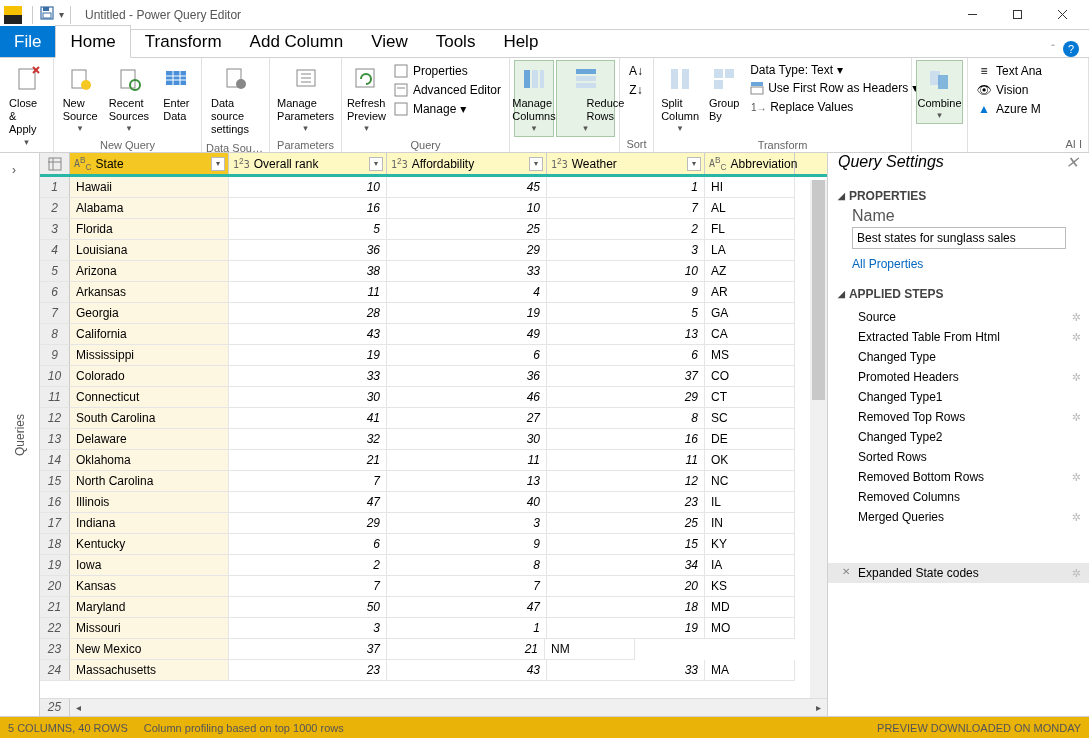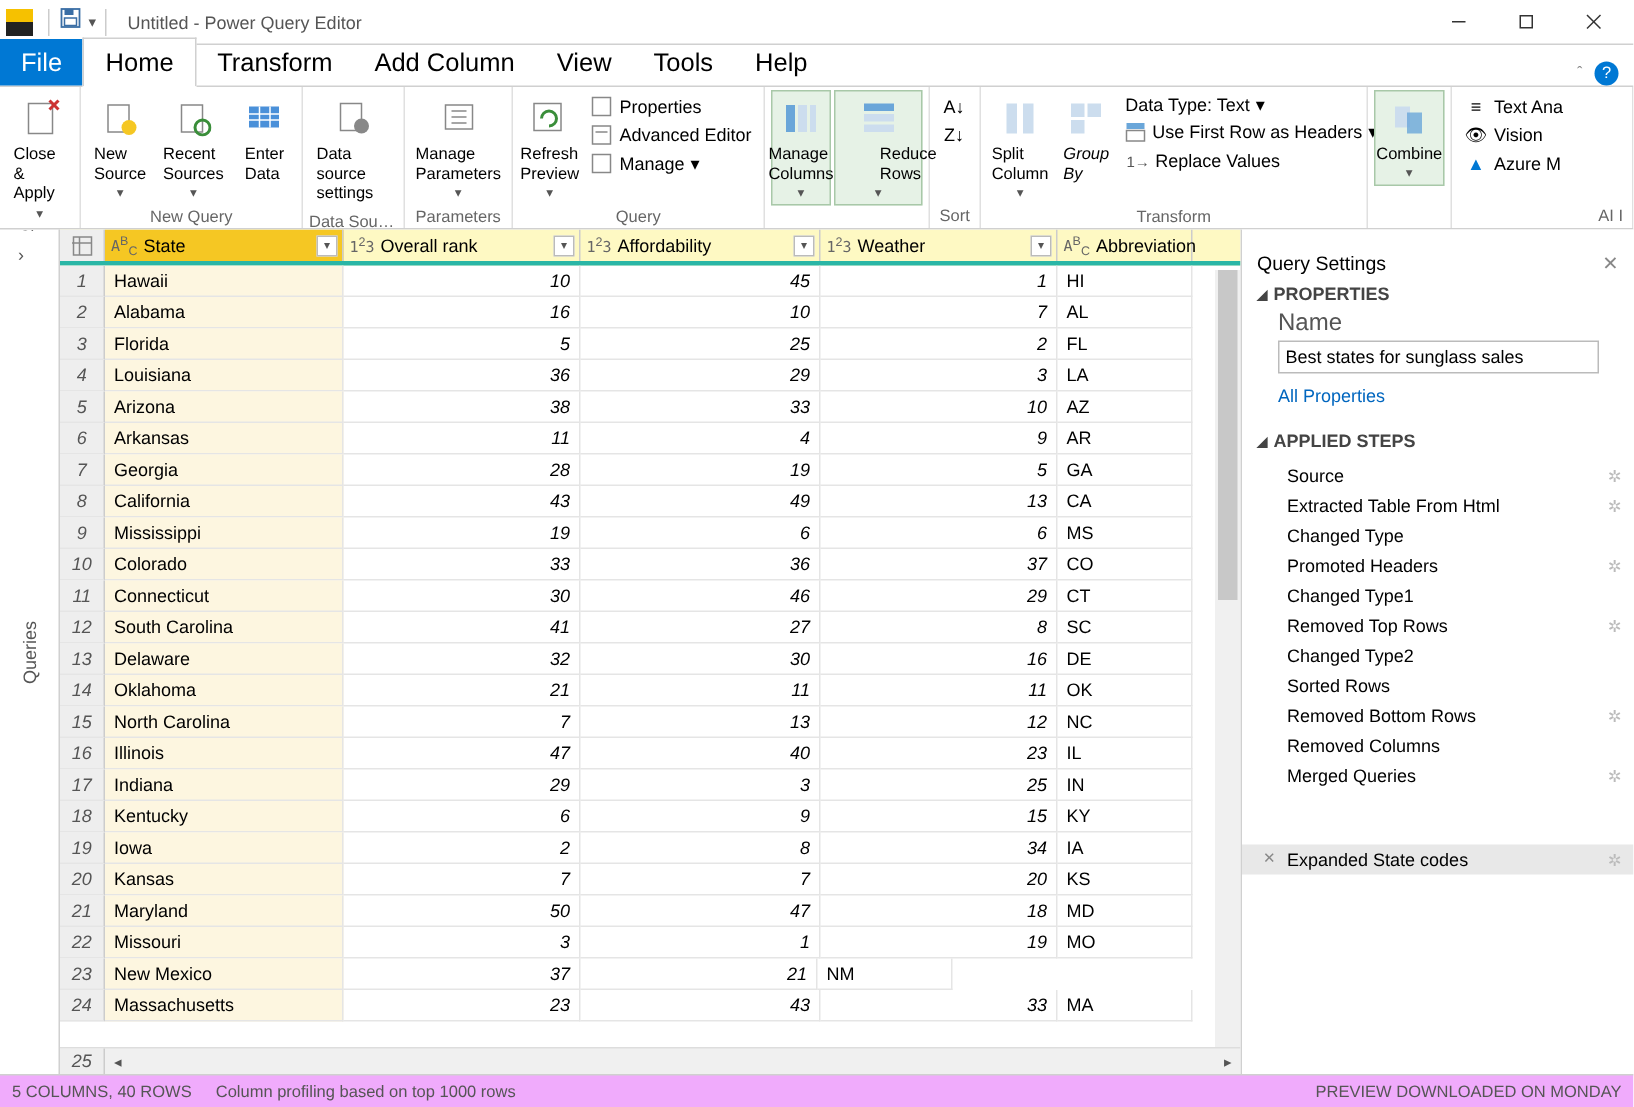--- a/index.html
+++ b/index.html
@@ -67,35 +67,35 @@
 .col-abbr { width: 90px; }
 .gridscroll-v { position: absolute; right: 0; top: 27px; bottom: 18px; width: 17px; background: #f0f0f0; }
 .gridscroll-v .thumb { position: absolute; top: 0; left: 2px; right: 2px; height: 220px; background: #c8c8c8; }
 .gridscroll-h { height: 18px; display: flex; background: #f0f0f0; border-top: 1px solid #ddd; align-items:center; }
 .gridscroll-h .gnum { height: 18px; }
 .gridscroll-h .track { flex:1; position:relative; }
 .gridscroll-h .arrow { width:17px; text-align:center; font-size:10px; color:#555; }
 
 
 .settings { width: 262px; border-left: 1px solid #d0d0d0; display: flex; flex-direction: column; background:#fff; }
-.settings .header { height: 30px; display: flex; align-items: flex-end; justify-content: space-between; padding: 0 10px; font-size: 13px; border-bottom: 0; }
+.settings .header { height: 30px; display: flex; align-items: flex-start; justify-content: space-between; padding: 0 10px; font-size: 16px; border-bottom: 0; font-style: italic; }
 .settings .section { padding: 6px 10px; }
 .settings .sect-title { font-size: 12px; font-weight: bold; color: #444; display: flex; align-items: center; gap: 4px; }
 .settings .sect-title .tri { font-size: 9px; }
 .settings .namerow { font-size: 16px; color: #555; padding: 4px 0 2px 14px; }
 .settings input.qname { width: 214px; margin-left: 14px; font-size: 12px; padding: 3px 4px; border: 1px solid #bbb; }
 .settings .allprops { font-size: 12px; color: #0066bf; padding: 8px 0 4px 14px; cursor:pointer; }
 .steps { display: flex; flex-direction: column; }
 .step { font-size: 12px; padding: 3px 8px 3px 30px; position: relative; cursor:pointer; }
 .step .gear { position: absolute; right: 8px; top: 4px; color: #bbb; font-size: 11px; }
 .step.sel { background: #e8e8e8; margin-top: 36px; }
 .step.sel::before { content: "✕"; position: absolute; left: 14px; font-size: 10px; color: #888; }
 
 
-.statusbar { height: 22px; background: #f0abfc; border-top: 1px solid #d0d0d0; display: flex; align-items: center; padding: 0 8px; font-size: 11px; color: #555; }
+.statusbar { height: 22px; background: #eab308; border-top: 1px solid #d0d0d0; display: flex; align-items: center; padding: 0 8px; font-size: 11px; color: #555; }
 .statusbar .right { margin-left: auto; }
 </style>
 </head>
 <body>
 
 <div class="titlebar">
   <div class="appicon"></div>
   <div class="sep"></div>
   <div class="saveicon">
     <svg viewBox="0 0 16 16">
@@ -339,21 +339,21 @@
           <span class="dd">▾</span>
         </div>
       <div class="rbtn">
           <div class="ricon">
             <svg width="26" height="26">
               <rect x="3" y="3" width="9" height="9" fill="#cde"></rect>
               <rect x="14" y="3" width="9" height="9" fill="#cde"></rect>
               <rect x="3" y="14" width="9" height="9" fill="#cde"></rect>
             </svg>
           </div>
-          <span style="white-space:pre-line;font-style:italic;">Group
+          <span style="white-space:pre-line;">Group
 By</span>
         </div>
       <div class="rcol" style="min-width:156px;">
         <div class="rsmall">
             <span>Data Type: Text</span> 
             <span class="dd">▾</span>
           </div>
         <div class="rsmall">
             <span class="sicon">
               <svg width="14" height="14">

